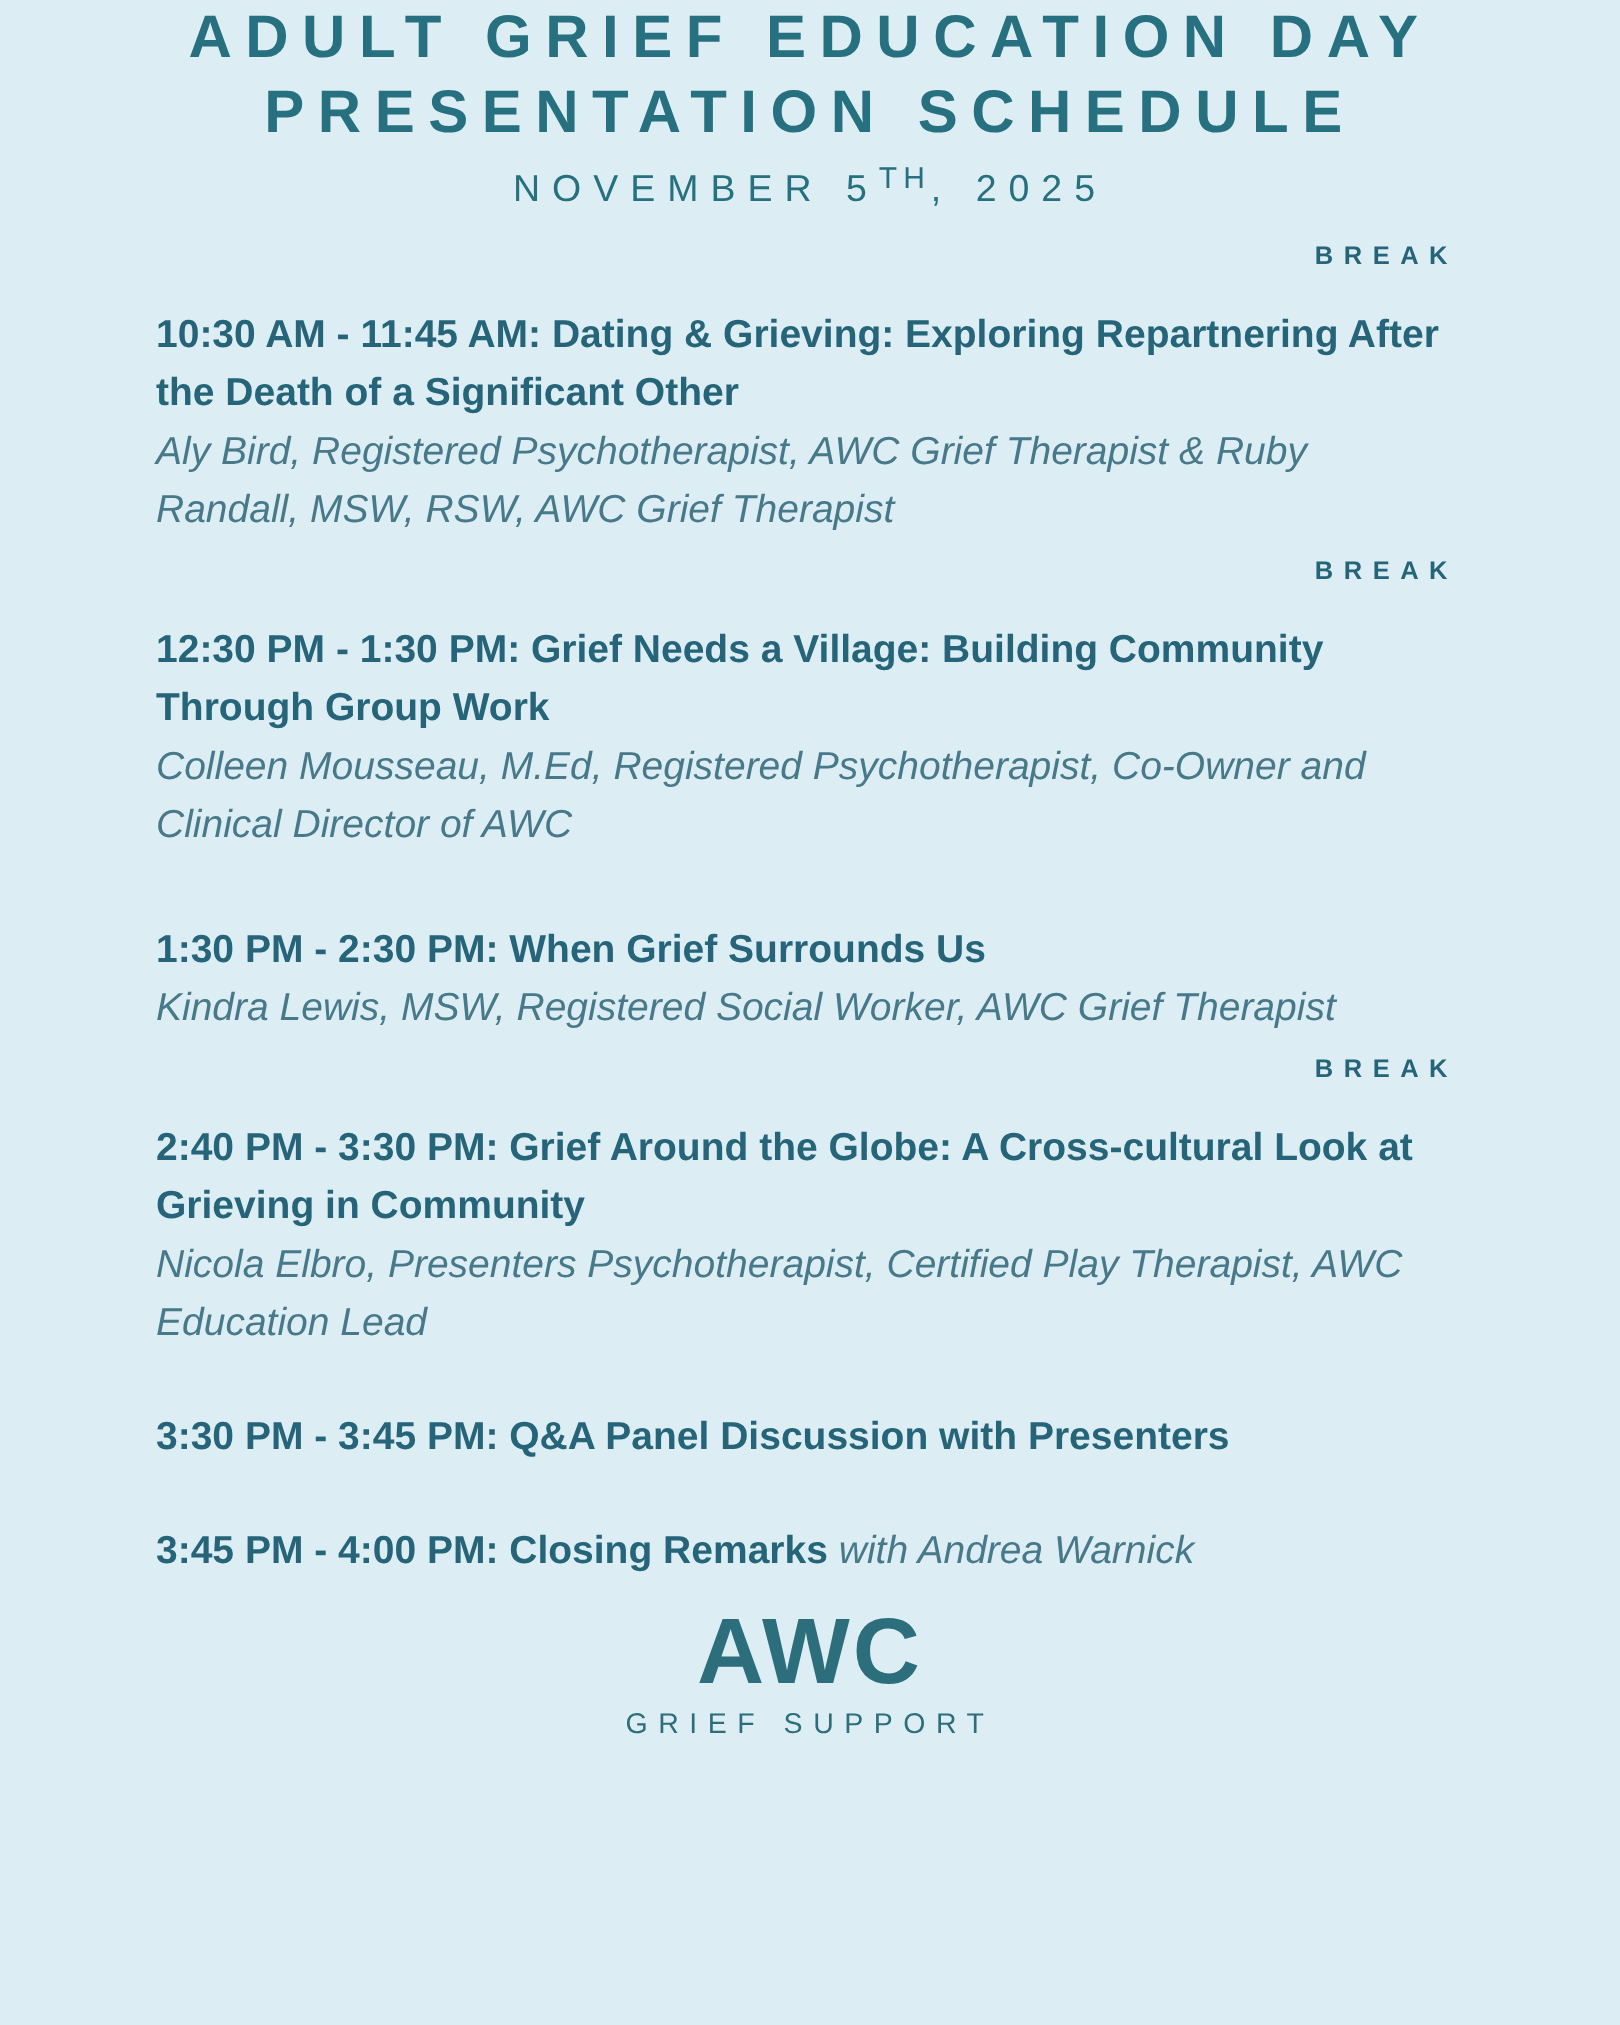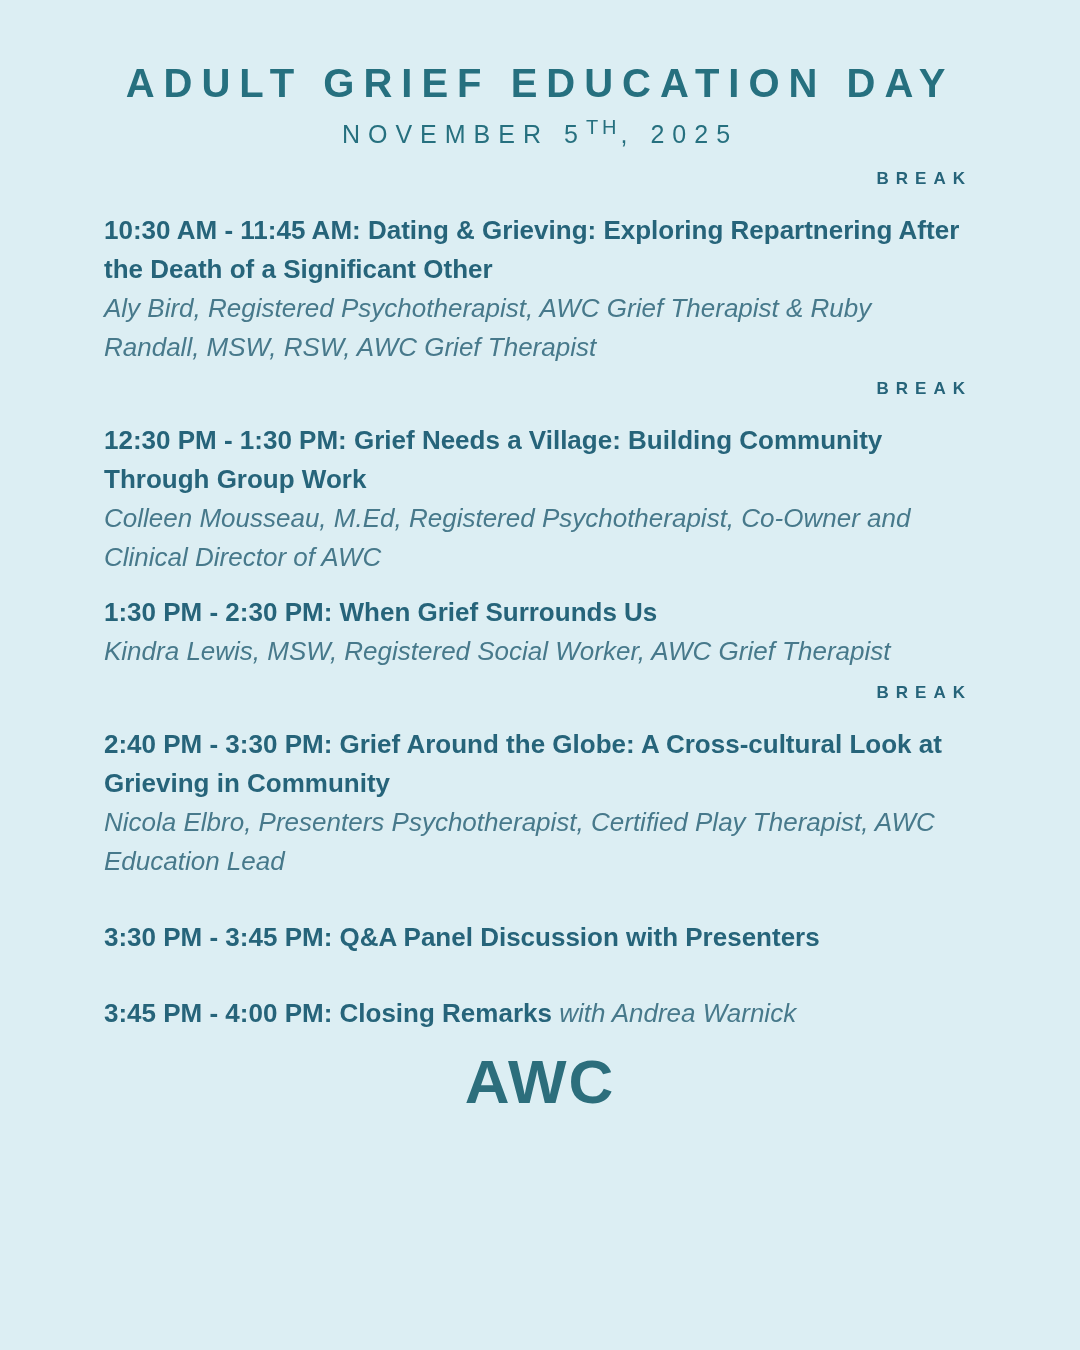--- a/index.html
+++ b/index.html
@@ -9,21 +9,21 @@
     --teal-mid:#47798b;
     --teal-logo:#2c6e7c;
   }
   *{margin:0;padding:0;box-sizing:border-box;}
   html,body{width:1080px;height:1350px;overflow:hidden;}
   body{
     background:var(--bg);
     font-family:"Liberation Sans","DejaVu Sans",sans-serif;
     color:var(--teal-dark);
   }
-  .poster{width:1080px;height:1350px;padding-top:58px;}
+  .poster{width:1080px;height:1350px;}
   .header{text-align:center;}
   .title-line{
     font-size:40px;
     font-weight:bold;
     letter-spacing:9px;
     line-height:50px;
     color:var(--teal-title);
   }
   .date-line{
     margin-top:8px;
@@ -57,21 +57,21 @@
   .break-row{
     text-align:right;
     margin:12px 0 22px;
   }
   .break-label{
     font-size:17px;
     font-weight:bold;
     letter-spacing:7px;
     color:var(--teal-dark);
   }
-  .gap-md{margin-top:16px;}
+  .gap-md{margin-top:44px;}
   .gap-lg{margin-top:37px;}
   .footer{
     text-align:center;
     margin-top:14px;
   }
   .logo-text{
     font-size:62px;
     font-weight:bold;
     letter-spacing:2px;
     line-height:70px;
@@ -84,20 +84,21 @@
     color:var(--teal-logo);
   }
 </style>
 </head>
 <body>
 
 <div class="poster">
 
   <div class="header">
     <div class="title-line">ADULT GRIEF EDUCATION DAY</div>
+    <div class="title-line">PRESENTATION SCHEDULE</div>
     <div class="date-line"><span>NOVEMBER 5</span><span class="date-sup">TH</span><span>, 2025</span></div>
   </div>
 
   <div class="content">
 
 
     <div class="break-row"><span class="break-label">BREAK</span></div>
 
     <div class="session">
       <p class="session-title">10:30 AM - 11:45 AM: Dating &amp; Grieving: Exploring Repartnering After the Death of a Significant Other</p>
@@ -124,15 +125,16 @@
     </div>
 
     <p class="session gap-lg"><span class="session-title">3:30 PM - 3:45 PM: Q&amp;A Panel Discussion with Presenters</span></p>
 
     <p class="session gap-lg"><span class="session-title">3:45 PM - 4:00 PM: Closing Remarks</span> <span class="presenter">with Andrea Warnick</span></p>
 
   </div>
 
   <div class="footer">
     <div class="logo-text">AWC</div>
+    <div class="logo-subtext">GRIEF SUPPORT</div>
   </div>
 
 </div>
 
 </body></html>

